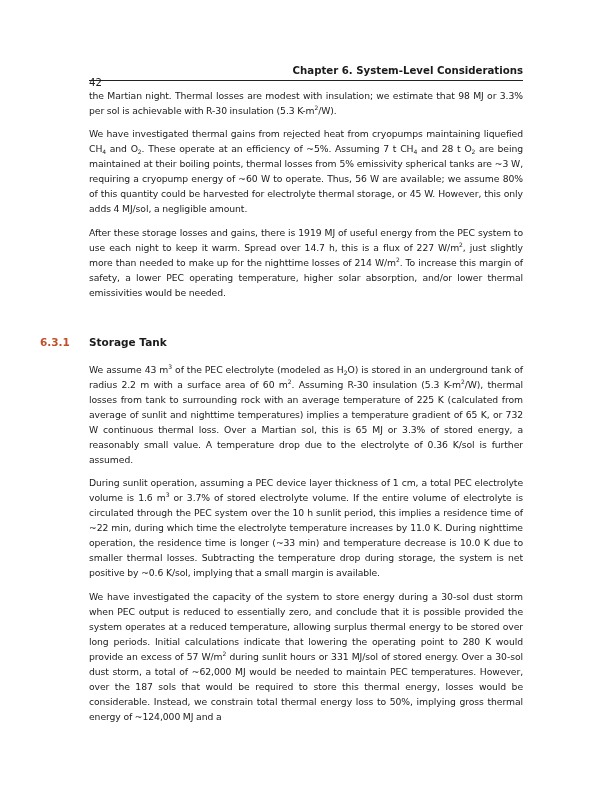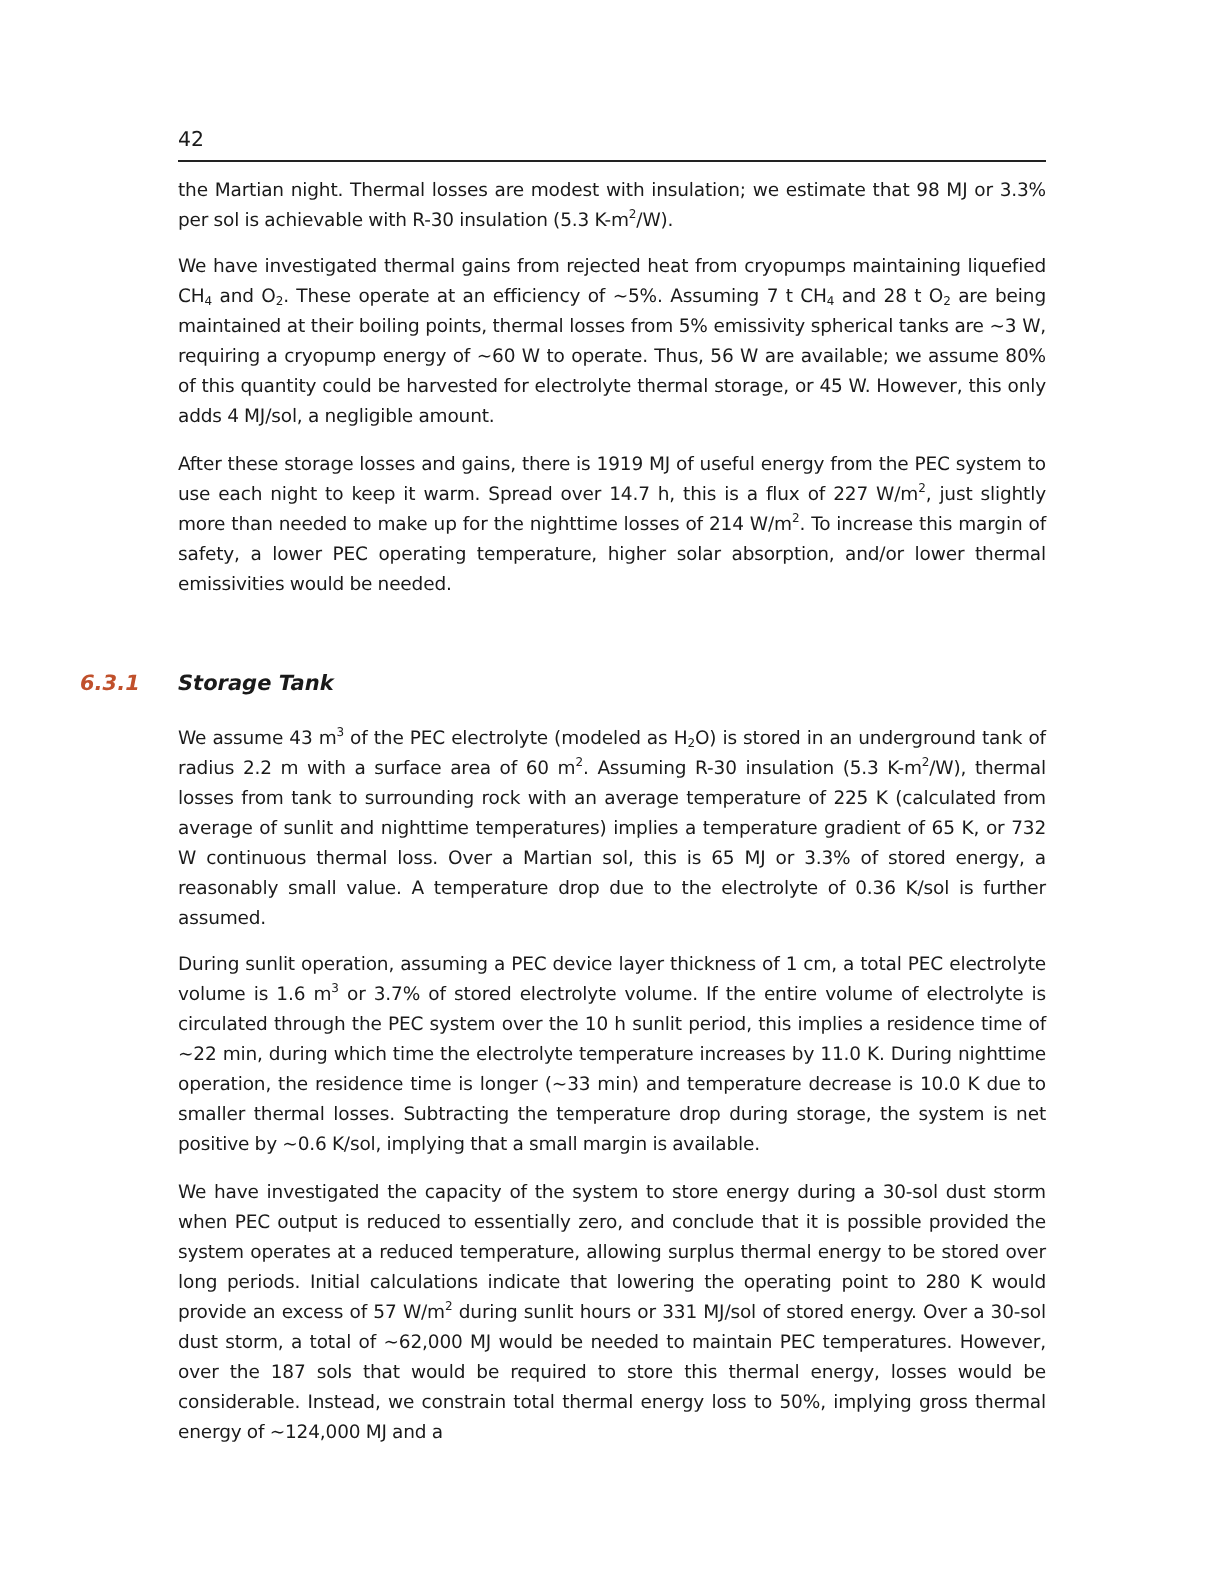--- a/index.html
+++ b/index.html
@@ -1,38 +1,39 @@
 <!DOCTYPE html>
 <html><head>
 <meta charset="utf-8">
 <style>
   html, body { margin: 0; padding: 0; background: #ffffff; }
   body { width: 612px; height: 792px; position: relative; overflow: hidden;
          font-family: "DejaVu Sans", "Liberation Sans", sans-serif; color: #1a1a1a; }
   .page { position: absolute; left: 0; top: 0; width: 612px; height: 792px; }
   .header { position: absolute; left: 89px; top: 63px; width: 434px; height: 17px;
             border-bottom: 0.8px solid #222; font-size: 10.2px; }
-  .header .num { position: absolute; left: 0; top: 2px; text-align: right; }
+  .header .num { position: absolute; left: 0; top: 14px; text-align: right; }
   .header .title { position: absolute; right: 0; top: 2px; font-weight: bold; }
   .body { position: absolute; left: 89px; top: 88px; width: 434px; }
   p { margin: 0 0 8.3px 0; font-size: 9.25px; line-height: 15px; text-align: justify;
       letter-spacing: -0.08px; word-spacing: -0.2px; }
   sup { font-size: 6px; line-height: 0; vertical-align: 4px; }
   sub { font-size: 6px; line-height: 0; vertical-align: -1.5px; }
-  .section { position: absolute; left: 40px; top: 336px; font-size: 10.5px; font-weight: bold; font-style: italic; }
+  .section { position: absolute; left: 40px; top: 336px; font-size: 10.5px; font-weight: bold; }
   .section .snum { color: #c0502b; display: inline-block; width: 49px; }
   .body2 { position: absolute; left: 89px; top: 362px; width: 434px; }
 </style>
 </head>
 <body>
 
 <div class="page">
 
   <div class="header">
     <span class="num">42</span>
+    <span class="title">Chapter 6. System-Level Considerations</span>
   </div>
 
   <div class="body">
     <p>
       <span>the Martian night. Thermal losses are modest with insulation; we estimate that 98 MJ or 3.3% per sol is achievable with R-30 insulation (5.3 K-m</span><sup>2</sup><span>/W).</span>
     </p>
     <p>
       <span>We have investigated thermal gains from rejected heat from cryopumps maintaining liquefied CH</span><sub>4</sub><span> and O</span><sub>2</sub><span>. These operate at an efficiency of ~5%. Assuming 7 t CH</span><sub>4</sub><span> and 28 t O</span><sub>2</sub><span> are being maintained at their boiling points, thermal losses from 5% emissivity spherical tanks are ~3 W, requiring a cryopump energy of ~60 W to operate. Thus, 56 W are available; we assume 80% of this quantity could be harvested for electrolyte thermal storage, or 45 W. However, this only adds 4 MJ/sol, a negligible amount.</span>
     </p>
     <p>

